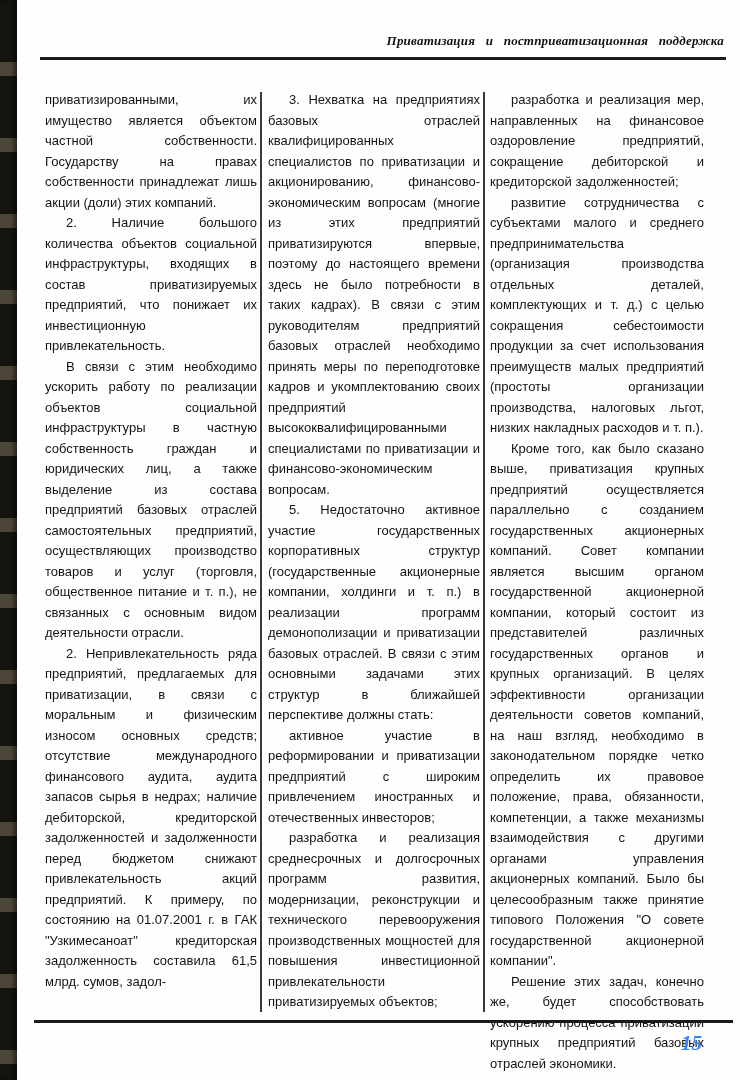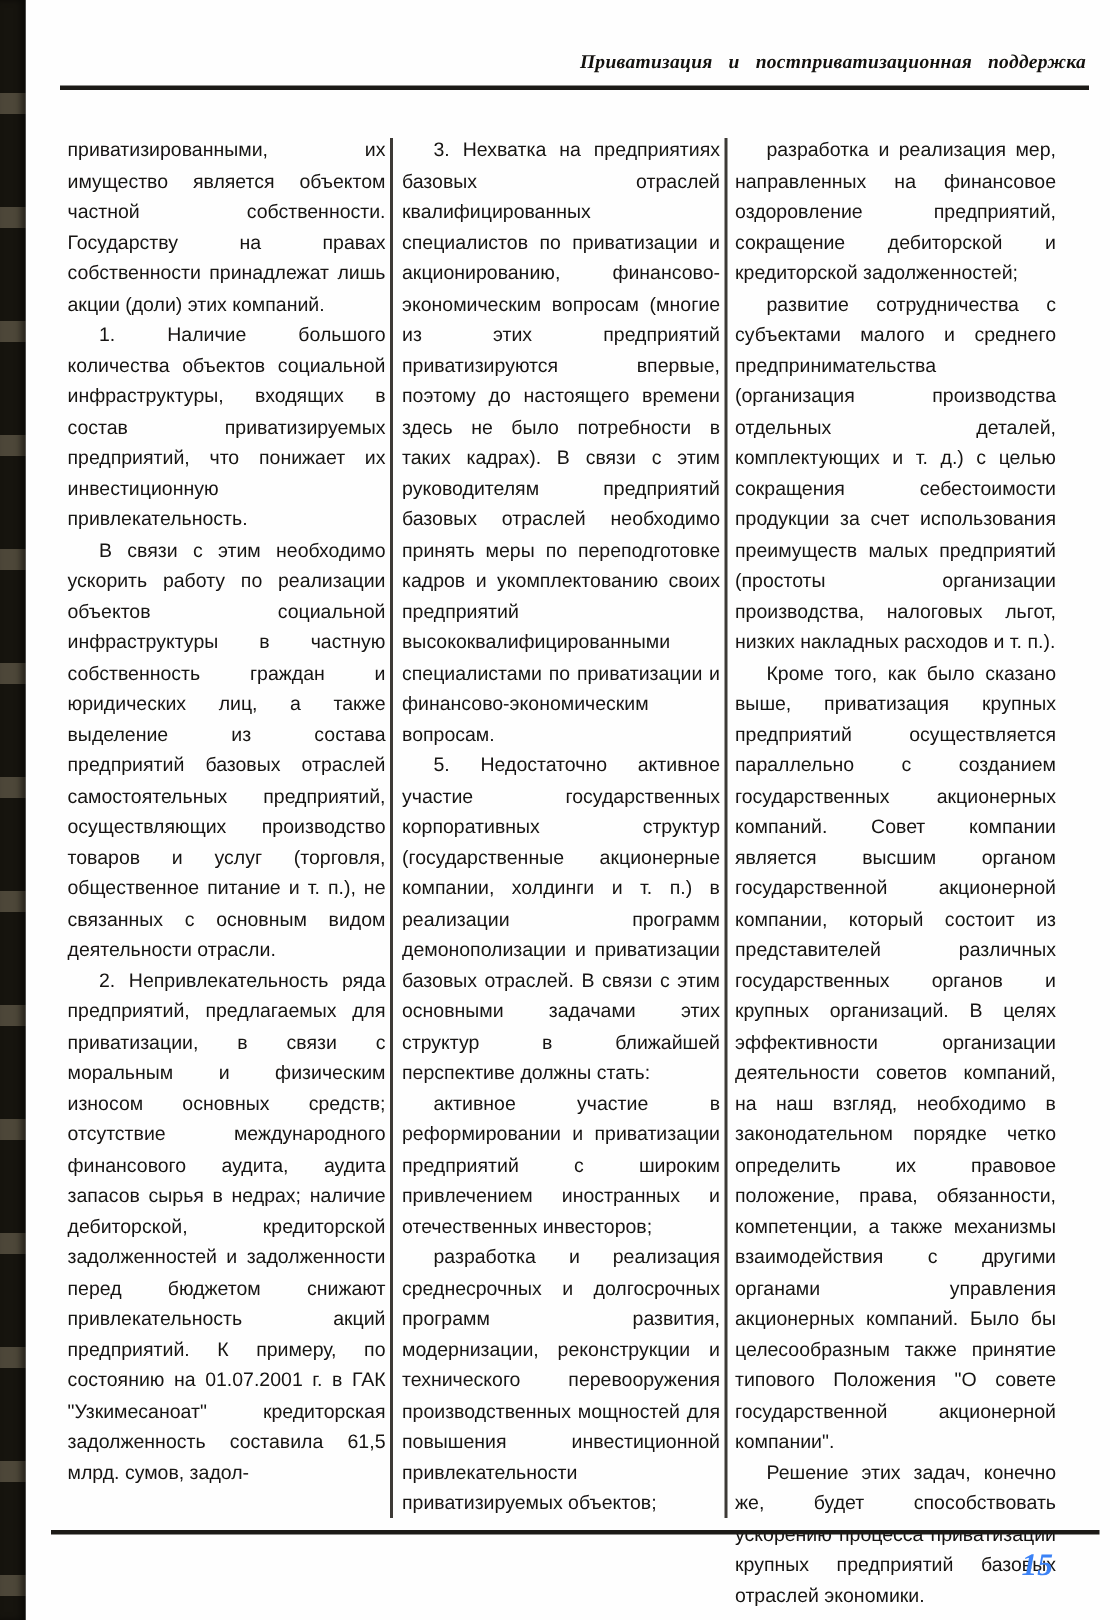--- a/index.html
+++ b/index.html
@@ -94,21 +94,21 @@
 <div class="page">
   <div class="film-edge"></div>
 
   <div class="running-head">
     <span>Приватизация и постприватизационная поддержка</span>
   </div>
   <div class="head-rule"></div>
 
   <div class="col col1">
       <p class="para">приватизированными, их имущество является объектом частной собственности. Государству на правах собственности принадлежат лишь акции (доли) этих компаний.</p>
-      <p class="para indent">1. Наличие большого количества объектов социальной инфраструктуры, входящих в состав приватизируемых предприятий, что понижает их инвестиционную привлекательность.</p>
+      <p class="para indent">2. Наличие большого количества объектов социальной инфраструктуры, входящих в состав приватизируемых предприятий, что понижает их инвестиционную привлекательность.</p>
       <p class="para indent">В связи с этим необходимо ускорить работу по реализации объектов социальной инфраструктуры в частную собственность граждан и юридических лиц, а также выделение из состава предприятий базовых отраслей самостоятельных предприятий, осуществляющих производство товаров и услуг (торговля, общественное питание и т. п.), не связанных с основным видом деятельности отрасли.</p>
       <p class="para indent">2. Непривлекательность ряда предприятий, предлагаемых для приватизации, в связи с моральным и физическим износом основных средств; отсутствие международного финансового аудита, аудита запасов сырья в недрах; наличие дебиторской, кредиторской задолженностей и задолженности перед бюджетом снижают привлекательность акций предприятий. К примеру, по состоянию на 01.07.2001 г. в ГАК "Узкимесаноат" кредиторская задолженность составила 61,5 млрд. сумов, задол-</p>
     </div>
   <div class="sep sep1"></div>
   <div class="col col2">
       <p class="para indent">3. Нехватка на предприятиях базовых отраслей квалифицированных специалистов по приватизации и акционированию, финансово-экономическим вопросам (многие из этих предприятий приватизируются впервые, поэтому до настоящего времени здесь не было потребности в таких кадрах). В связи с этим руководителям предприятий базовых отраслей необходимо принять меры по переподготовке кадров и укомплектованию своих предприятий высококвалифицированными специалистами по приватизации и финансово-экономическим вопросам.</p>
       <p class="para indent">5. Недостаточно активное участие государственных корпоративных структур (государственные акционерные компании, холдинги и т. п.) в реализации программ демонополизации и приватизации базовых отраслей. В связи с этим основными задачами этих структур в ближайшей перспективе должны стать:</p>
       <p class="para indent">активное участие в реформировании и приватизации предприятий с широким привлечением иностранных и отечественных инвесторов;</p>
       <p class="para indent">разработка и реализация среднесрочных и долгосрочных программ развития, модернизации, реконструкции и технического перевооружения производственных мощностей для повышения инвестиционной привлекательности приватизируемых объектов;</p>
     </div>

